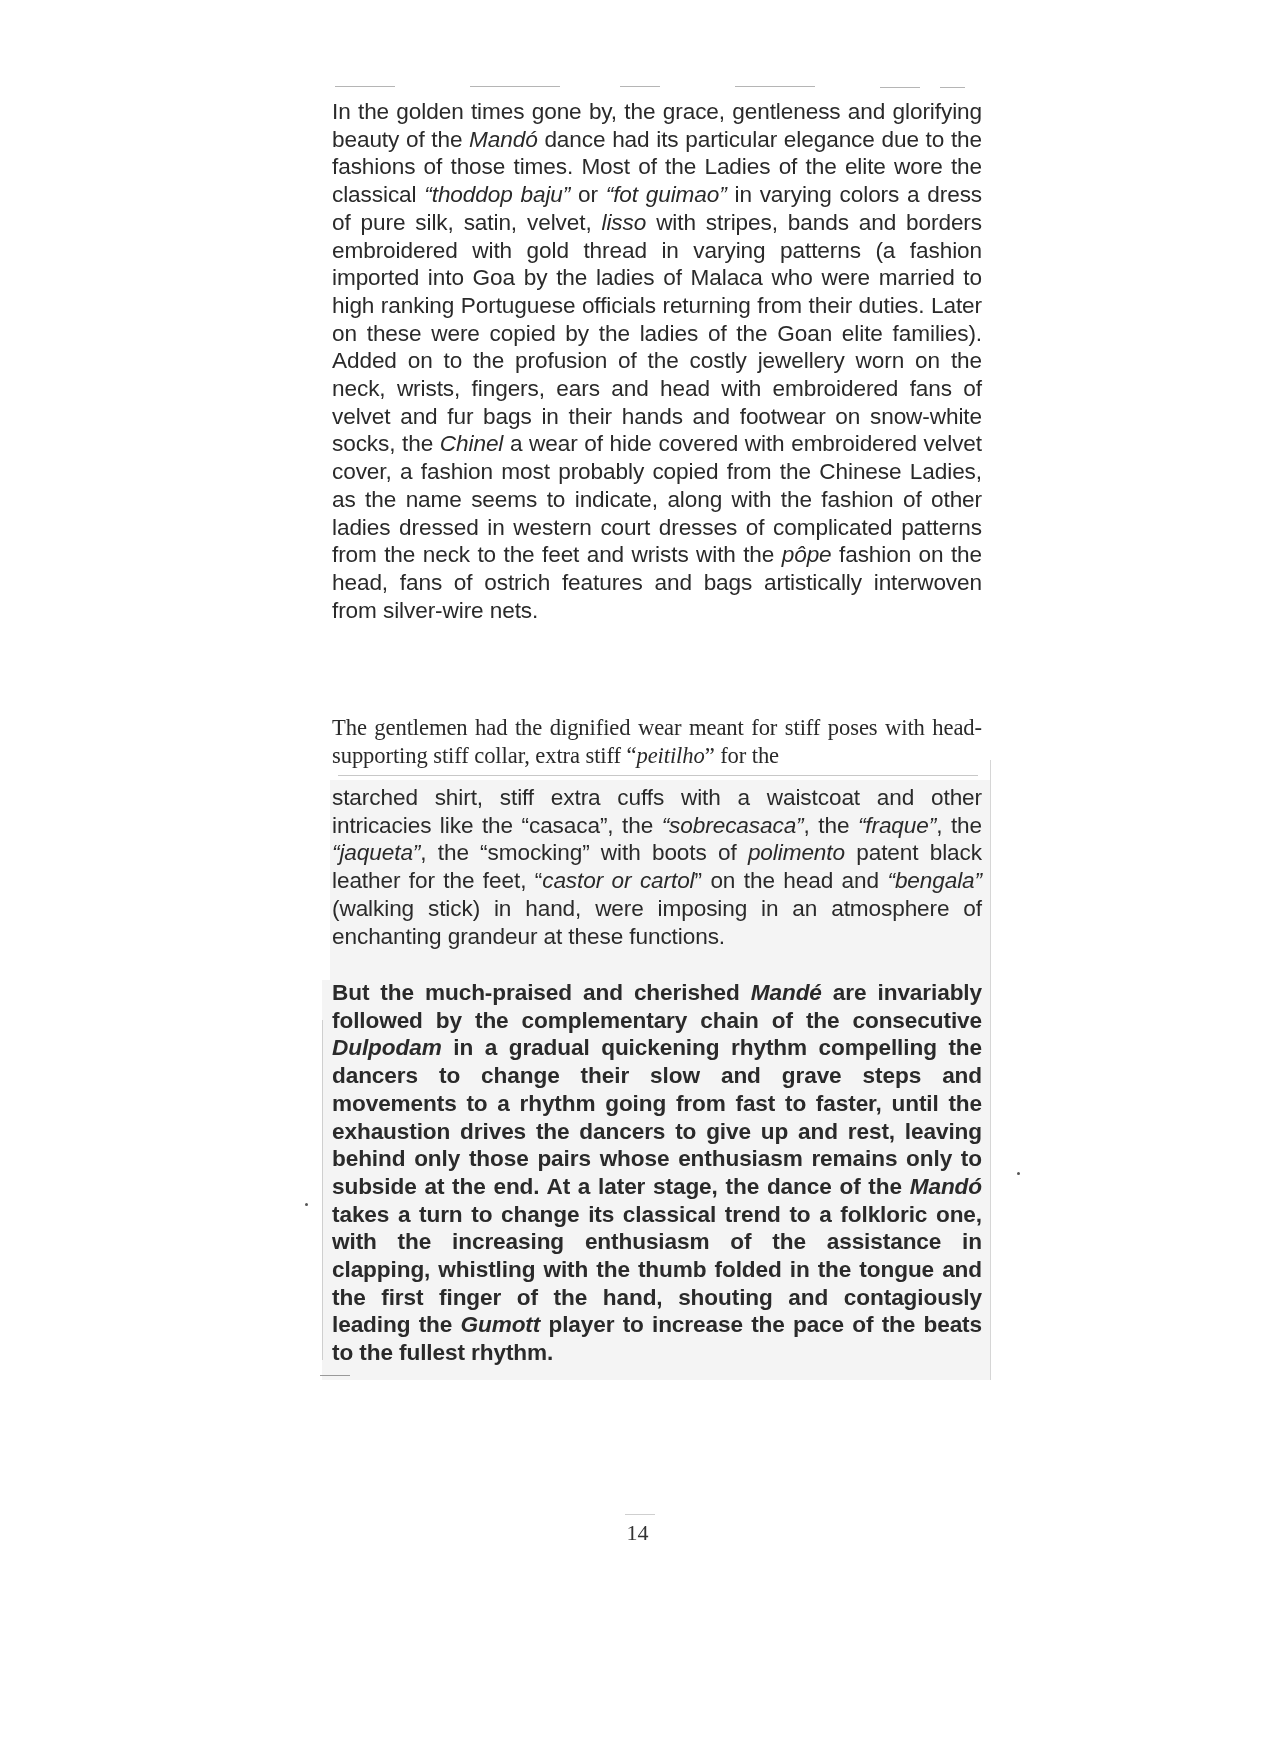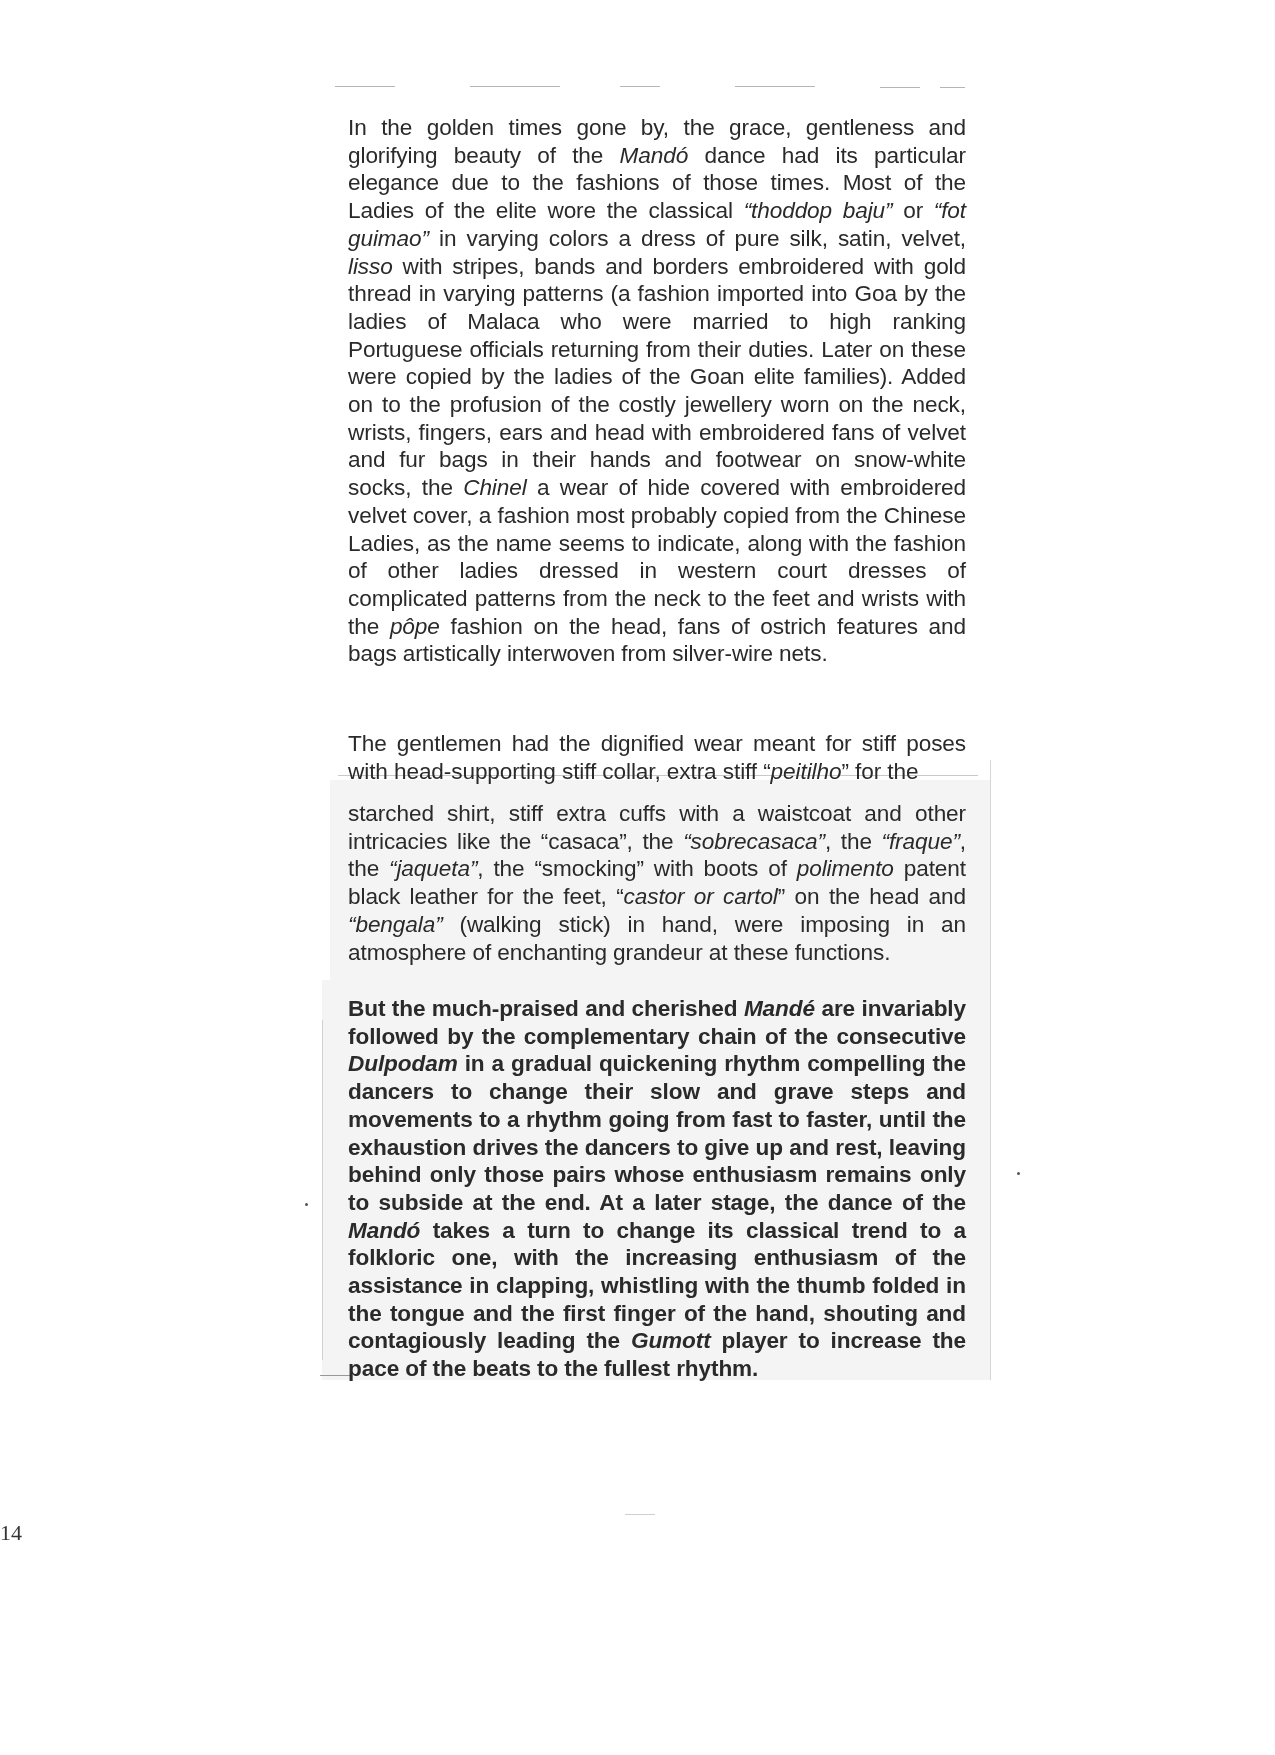--- a/index.html
+++ b/index.html
@@ -30,24 +30,24 @@
     .text-block {
       position: absolute;
       left: 332px;
       width: 650px;
       font-size: 22.6px;
       line-height: 27.7px;
       text-align: justify;
       letter-spacing: -0.1px;
     }
     .text-block p {
-      margin: 16px;
+      margin: 0;
     }
     .para1 { top: 98px; }
-    .para2 { top: 714px; }
+    .para2 { top: 714px; font-family: Liberation Serif, serif; }
     .para2b { top: 784px; }
     .para3 { top: 979px; font-weight: bold; }
     .text-block em {
       font-style: italic;
     }
     .gutter-line {
       position: absolute;
       width: 1px;
       background: #d6d6d6;
     }
@@ -55,20 +55,21 @@
       position: absolute;
       width: 3px; height: 3px;
       border-radius: 50%;
       background: #555;
     }
     .page-number {
       position: absolute;
       top: 1520px;
       left: 0;
       width: 1275px;
+      text-align: center;
       font-family: "Liberation Serif", serif;
       font-size: 22px;
       color: #333;
     }
     .page-number-rule {
       position: absolute;
       top: 1514px;
       left: 625px;
       width: 30px;
       height: 1px;

